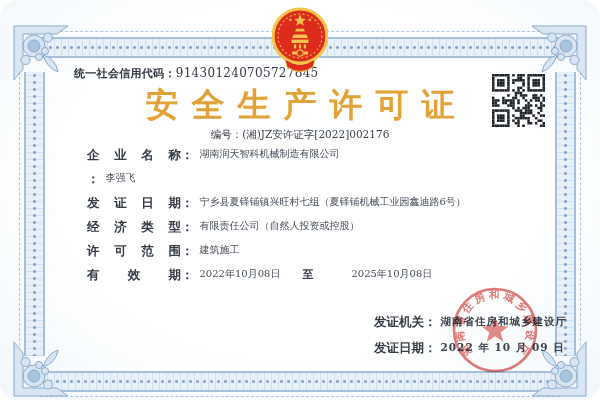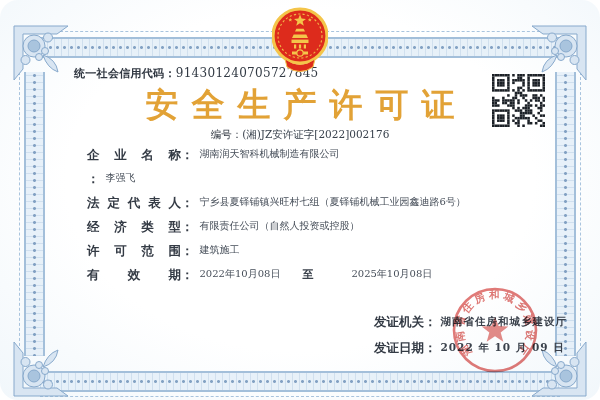--- a/index.html
+++ b/index.html
@@ -385,21 +385,21 @@
     <div class="row">
       <span class="f-label">企业名称</span>
         <span class="f-colon">：</span>
       <span class="f-value">湖南润天智科机械制造有限公司</span>
     </div>
     <div class="row">
         <span class="f-colon">：</span>
       <span class="f-value">李强飞</span>
     </div>
     <div class="row">
-      <span class="f-label">法定代表人</span>
+      <span class="f-label">发证日期</span>
         <span class="f-colon">：</span>
       <span class="f-value">宁乡县夏铎铺镇兴旺村七组（夏铎铺机械工业园鑫迪路6号）</span>
     </div>
     <div class="row">
       <span class="f-label">经济类型</span>
         <span class="f-colon">：</span>
       <span class="f-value">有限责任公司（自然人投资或控股）</span>
     </div>
     <div class="row">
       <span class="f-label">许可范围</span>

